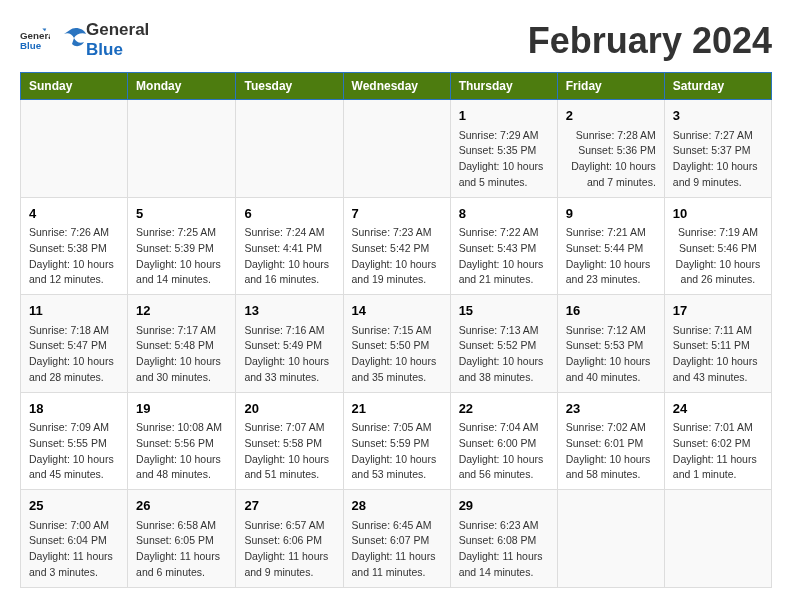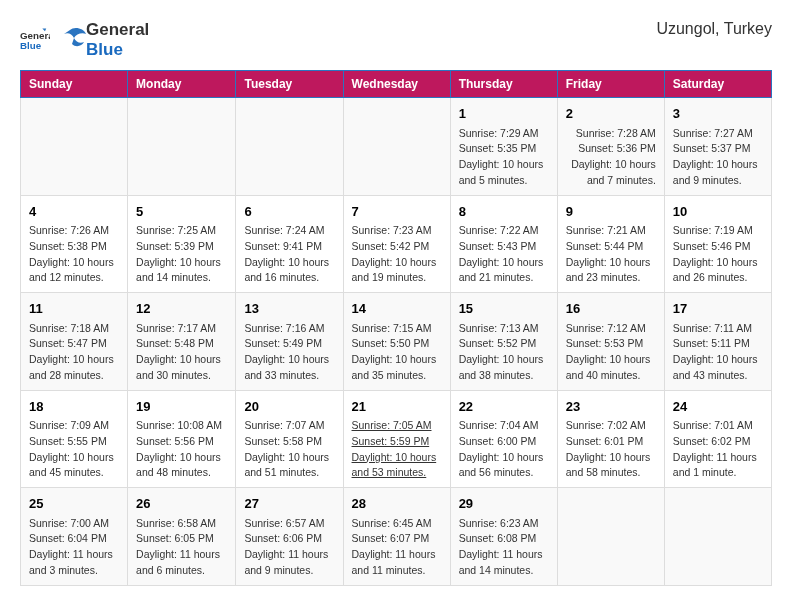--- a/index.html
+++ b/index.html
@@ -36,21 +36,21 @@
     .subtitle {
       font-size: 16px;
       color: #333;
     }
     table {
       width: 100%;
       border-collapse: collapse;
       font-size: 11px;
     }
     thead tr {
-      background-color: #be185d;
+      background-color: #4d7c0f;
       color: #fff;
     }
     thead th {
       padding: 6px 8px;
       text-align: left;
       font-size: 12px;
       font-weight: bold;
       border: 1px solid #2a74c0;
     }
     tbody tr {
@@ -94,21 +94,21 @@
           <path d="M20 12 C22 16, 26 18, 30 16 C28 20, 22 22, 18 18 Z" fill="#2a74c0"></path>
         </svg>
         <div>
           <span style="font-size:17px; font-weight:bold; color:#333; font-family:Arial;">General</span><br>
           <span style="font-size:17px; font-weight:bold; color:#1a6abf; font-family:Arial;">Blue</span>
         </div>
       </div>
     </div>
   </div>
   <div class="title-block">
-    <div class="subtitle">Uzungol, Turkey</div>
+    <div class="main-title">February 2024</div>
   </div>
 </div>
 
 <table>
   <thead>
     <tr>
     <th>Sunday</th>
         <th>Monday</th>
         <th>Tuesday</th>
         <th>Wednesday</th>
@@ -156,21 +156,21 @@
         <td>
           <span class="day-number">5</span>
           <div class="day-info" style="white-space: pre-line;">Sunrise: 7:25 AM
 Sunset: 5:39 PM
 Daylight: 10 hours
 and 14 minutes.</div>
         </td>
         <td>
           <span class="day-number">6</span>
           <div class="day-info" style="white-space: pre-line;">Sunrise: 7:24 AM
-Sunset: 9:41 PM
+Sunset: 4:41 PM
 Daylight: 10 hours
 and 16 minutes.</div>
         </td>
         <td>
           <span class="day-number">7</span>
           <div class="day-info" style="white-space: pre-line;">Sunrise: 7:23 AM
 Sunset: 5:42 PM
 Daylight: 10 hours
 and 19 minutes.</div>
         </td>
@@ -183,21 +183,21 @@
         </td>
         <td>
           <span class="day-number">9</span>
           <div class="day-info" style="white-space: pre-line;">Sunrise: 7:21 AM
 Sunset: 5:44 PM
 Daylight: 10 hours
 and 23 minutes.</div>
         </td>
         <td>
           <span class="day-number">10</span>
-          <div class="day-info" style="white-space: pre-line;">Sunrise: 7:19 AM
+          <div class="day-info" style="white-space: pre-line; text-align: center;">Sunrise: 7:19 AM
 Sunset: 5:46 PM
 Daylight: 10 hours
 and 26 minutes.</div>
         </td>
       </tr>
       <tr>
         <td>
           <span class="day-number">11</span>
           <div class="day-info" style="white-space: pre-line;">Sunrise: 7:18 AM
 Sunset: 5:47 PM
@@ -264,21 +264,21 @@
         </td>
         <td>
           <span class="day-number">20</span>
           <div class="day-info" style="white-space: pre-line;">Sunrise: 7:07 AM
 Sunset: 5:58 PM
 Daylight: 10 hours
 and 51 minutes.</div>
         </td>
         <td>
           <span class="day-number">21</span>
-          <div class="day-info" style="white-space: pre-line; text-decoration: underline;">Sunrise: 7:05 AM
+          <div class="day-info" style="white-space: pre-line;">Sunrise: 7:05 AM
 Sunset: 5:59 PM
 Daylight: 10 hours
 and 53 minutes.</div>
         </td>
         <td>
           <span class="day-number">22</span>
           <div class="day-info" style="white-space: pre-line;">Sunrise: 7:04 AM
 Sunset: 6:00 PM
 Daylight: 10 hours
 and 56 minutes.</div>

